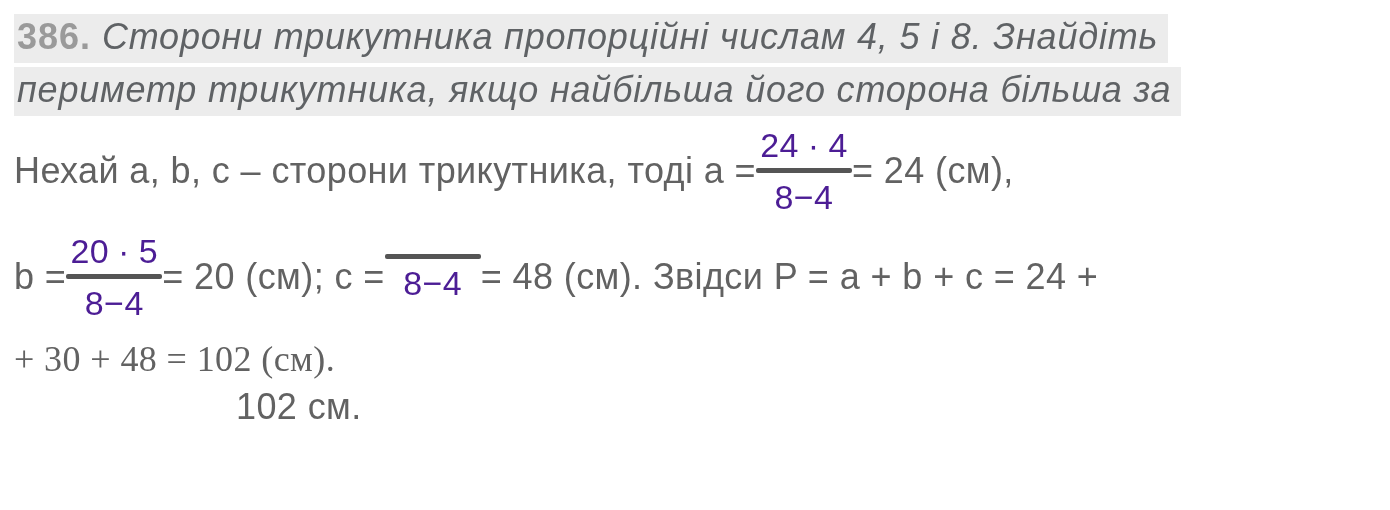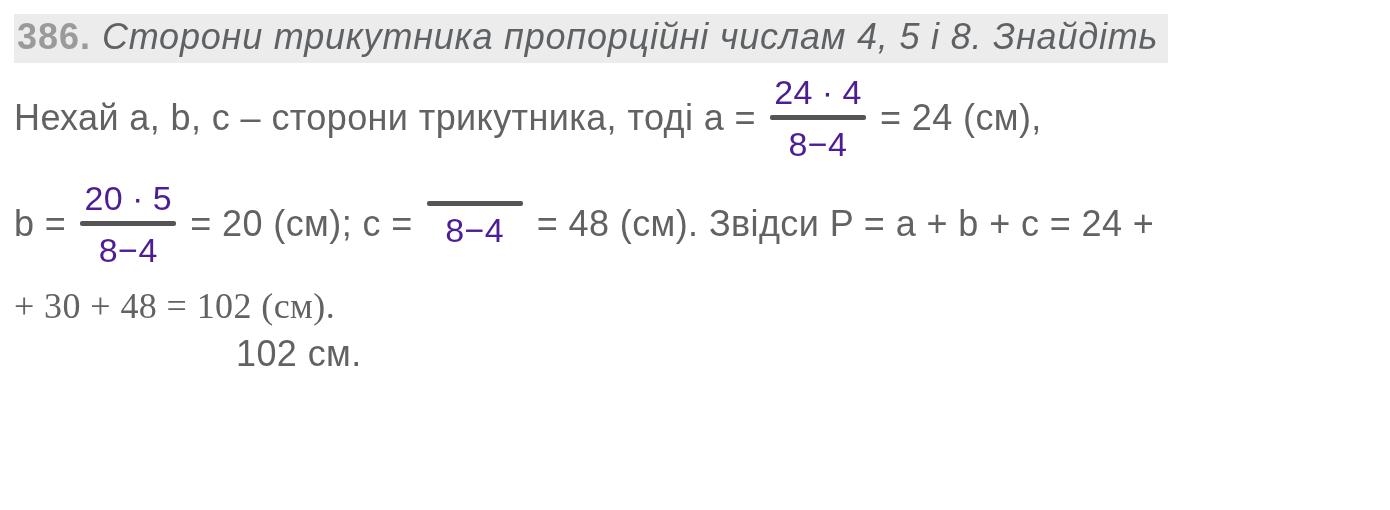--- a/index.html
+++ b/index.html
@@ -42,21 +42,20 @@
   }
   
   .solution {
     font-size: 36px;
     color: #626262;
     letter-spacing: 0.4px;
   }
   .srow {
     display: flex;
     align-items: center;
-    gap: 14px;
     min-height: 106px;
     white-space: nowrap;
   }
   .srow-1 { margin-top: 2px; }
   .frac {
     display: inline-flex;
     flex-direction: column;
     align-items: center;
     font-size: 34px;
     line-height: 40px;
@@ -86,20 +85,23 @@
 </style>
 </head>
 <body>
 
 <div class="page">
 
   <div class="problem">
     <div class="pline">
       <span class="hl"><span class="problem-number">386.</span> <span>Сторони трикутника пропорційні числам 4, 5 і 8. Знайдіть</span></span>
     </div>
+    <div class="pline">
+      <span class="hl"><span>периметр трикутника, якщо найбільша його сторона більша за</span></span>
+    </div>
   </div>
 
   <div class="solution">
 
     <div class="srow srow-1">
       <span>Нехай a, b, c – сторони трикутника, тоді a =</span>
       <span class="frac">
         <span>24 ∙ 4</span>
         <span class="bar"></span>
         <span>8−4</span>

